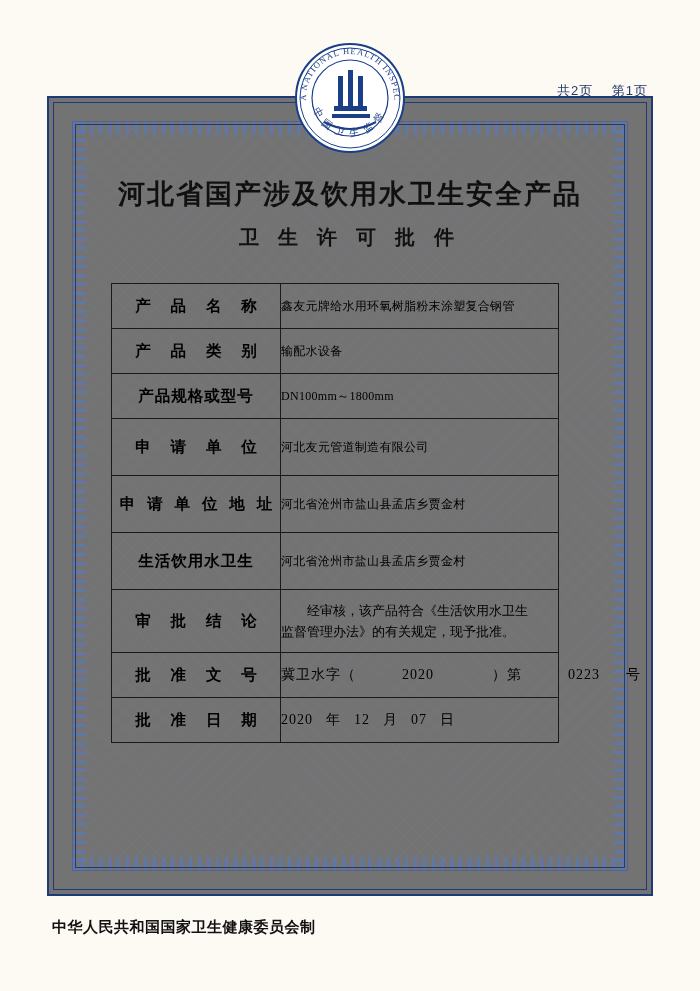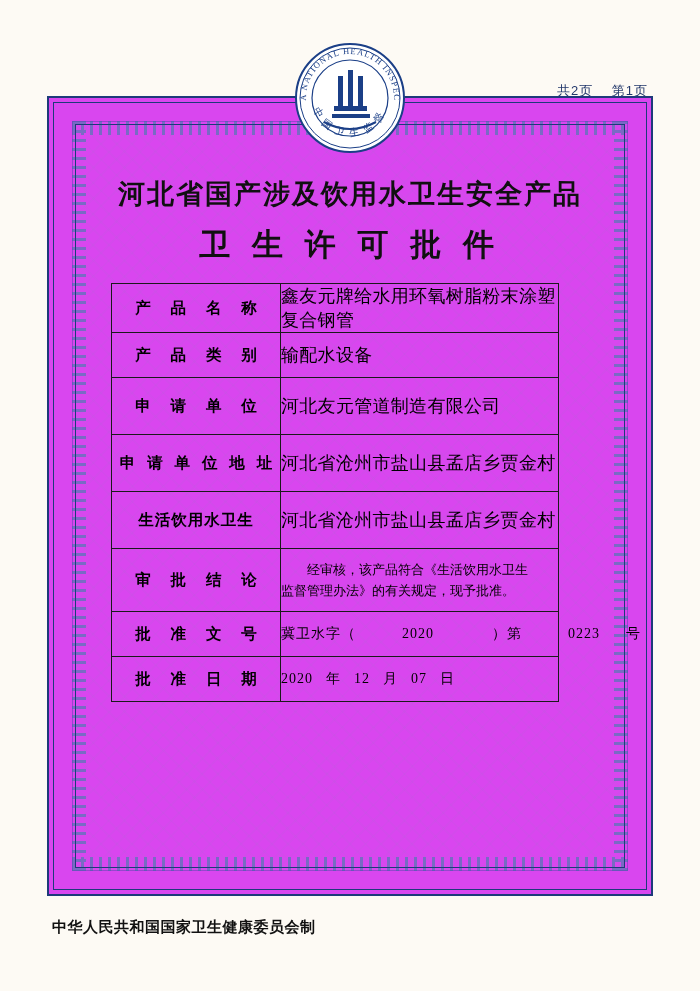--- a/index.html
+++ b/index.html
@@ -41,21 +41,21 @@
 
   
   .cert-frame {
     position: absolute;
     left: 47px;
     top: 96px;
     width: 606px;
     height: 800px;
     border: 2px solid #1d3a7a;
     box-sizing: border-box;
-    background: #d946ef;
+    background: #737373;
   }
   .cert-frame .inner-line {
     position: absolute;
     left: 4px; top: 4px; right: 4px; bottom: 4px;
     border: 1px solid #1d3a7a;
     box-sizing: border-box;
   }
   
   .deco-band {
     position: absolute;
@@ -100,21 +100,21 @@
     text-align: center;
     color: #101010;
   }
   .title-main {
     font-size: 27px;
     letter-spacing: 2px;
     font-weight: bold;
     font-family: "Liberation Serif", serif;
   }
   .title-sub {
-    font-size: 31px;
+    font-size: 20px;
     letter-spacing: 7px;
     font-weight: bold;
     margin-top: 12px;
     font-family: "Liberation Serif", serif;
   }
 
   
   .cert-table {
     position: absolute;
     left: 62px;
@@ -140,21 +140,21 @@
   }
   .lbl.spread {
     letter-spacing: 8px;
     text-indent: 8px;
   }
   .lbl.spread-md {
     letter-spacing: 4px;
     text-indent: 4px;
   }
   .val {
-    font-size: 18px;
+    font-size: 12px;
     padding: 4px 8px;
     letter-spacing: .3px;
   }
   tr.tall .lbl, tr.tall .val { height: 56px; }
   tr.tall2 .lbl, tr.tall2 .val { height: 62px; }
 
   .concl {
     font-size: 13px;
     line-height: 21px;
     padding: 7px 12px 9px 12px;
@@ -239,20 +239,24 @@
   <table class="cert-table">
     <tbody>
         <tr>
       <td class="lbl spread">产  品  名  称</td>
       <td class="val">鑫友元牌给水用环氧树脂粉末涂塑复合钢管</td>
     </tr>
     <tr>
       <td class="lbl spread">产  品  类  别</td>
       <td class="val">输配水设备</td>
     </tr>
+    <tr>
+      <td class="lbl">产品规格或型号</td>
+      <td class="val">DN100mm～1800mm</td>
+    </tr>
     <tr class="tall">
       <td class="lbl spread">申  请  单  位</td>
       <td class="val">河北友元管道制造有限公司</td>
     </tr>
     <tr class="tall">
       <td class="lbl spread-md">申 请 单 位 地 址</td>
       <td class="val">河北省沧州市盐山县孟店乡贾金村</td>
     </tr>
     <tr class="tall">
       <td class="lbl">生活饮用水卫生</td>

